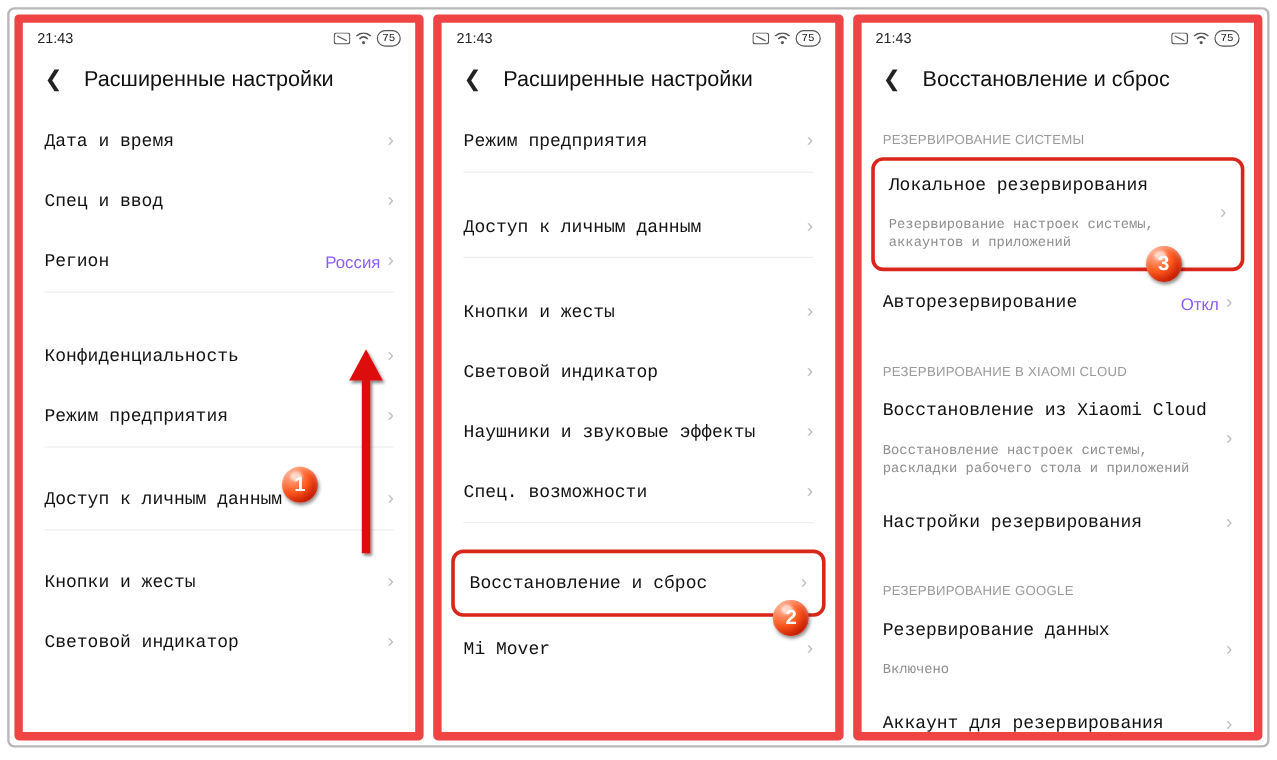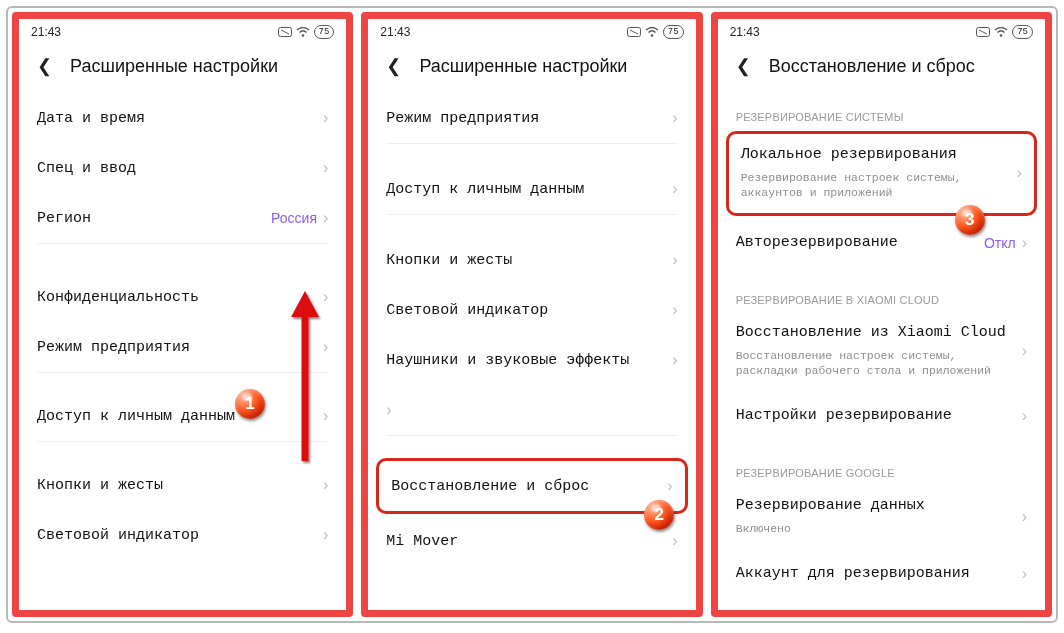--- a/index.html
+++ b/index.html
@@ -55,21 +55,21 @@
   .list { flex:1; overflow:hidden; }
   .row {
     display:flex; align-items:center; justify-content:space-between;
     padding: 16px 18px;
     font-size: 15px; color:#222;
     position: relative;
   }
   .row.tight { padding: 12px 18px; }
   .row .main { flex:1; padding-right:10px;font-family:Liberation Mono, monospace; }
   .row .label { font-size:15px; color:#111; }
-  .row .sub { font-size: 11.5px; color:#8e8e8e; margin-top:8px; line-height:1.3; }
+  .row .sub { font-size: 11.5px; color:#8e8e8e; margin-top:18px; line-height:1.3; }
   .row .value { font-size:14px; color:#8b5cf6; margin-right:6px; }
   .chevron { color:#bdbdbd; font-size:16px; }
   .sep { height:1px; background:#eee; margin: 0 18px 0 18px; }
   .gap { height: 28px; }
   .section-title {
     font-size: 11px; color:#9a9a9a; padding: 18px 18px 6px; letter-spacing:0.2px;
   }
   .highlight {
     border: 3px solid #d9261b;
     border-radius: 10px;
@@ -251,20 +251,23 @@
           </div>
         <span class="chevron">›</span>
       </div>
       <div class="row">
         <div class="main">
             <div class="label">Наушники и звуковые эффекты</div>
           </div>
         <span class="chevron">›</span>
       </div>
       <div class="row">
+        <div class="main">
+            <div class="label">Спец. возможности</div>
+          </div>
         <span class="chevron">›</span>
       </div>
       <div class="sep"></div>
       <div class="gap" style="height:20px"></div>
 
       <div class="highlight">
         <div class="row">
           <div class="main">
               <div class="label">Восстановление и сброс</div>
             </div>
@@ -330,21 +333,21 @@
       <div class="section-title" style="padding-top:26px">РЕЗЕРВИРОВАНИЕ В XIAOMI CLOUD</div>
       <div class="row tight">
         <div class="main">
           <div class="label">Восстановление из Xiaomi Cloud</div>
           <div class="sub">Восстановление настроек системы, раскладки рабочего стола и приложений</div>
         </div>
         <span class="chevron">›</span>
       </div>
       <div class="row">
         <div class="main">
-            <div class="label">Настройки резервирование</div>
+            <div class="label">Настройки резервирования</div>
           </div>
         <span class="chevron">›</span>
       </div>
 
       <div class="section-title" style="padding-top:26px">РЕЗЕРВИРОВАНИЕ GOOGLE</div>
       <div class="row tight">
         <div class="main">
           <div class="label">Резервирование данных</div>
           <div class="sub">Включено</div>
         </div>

